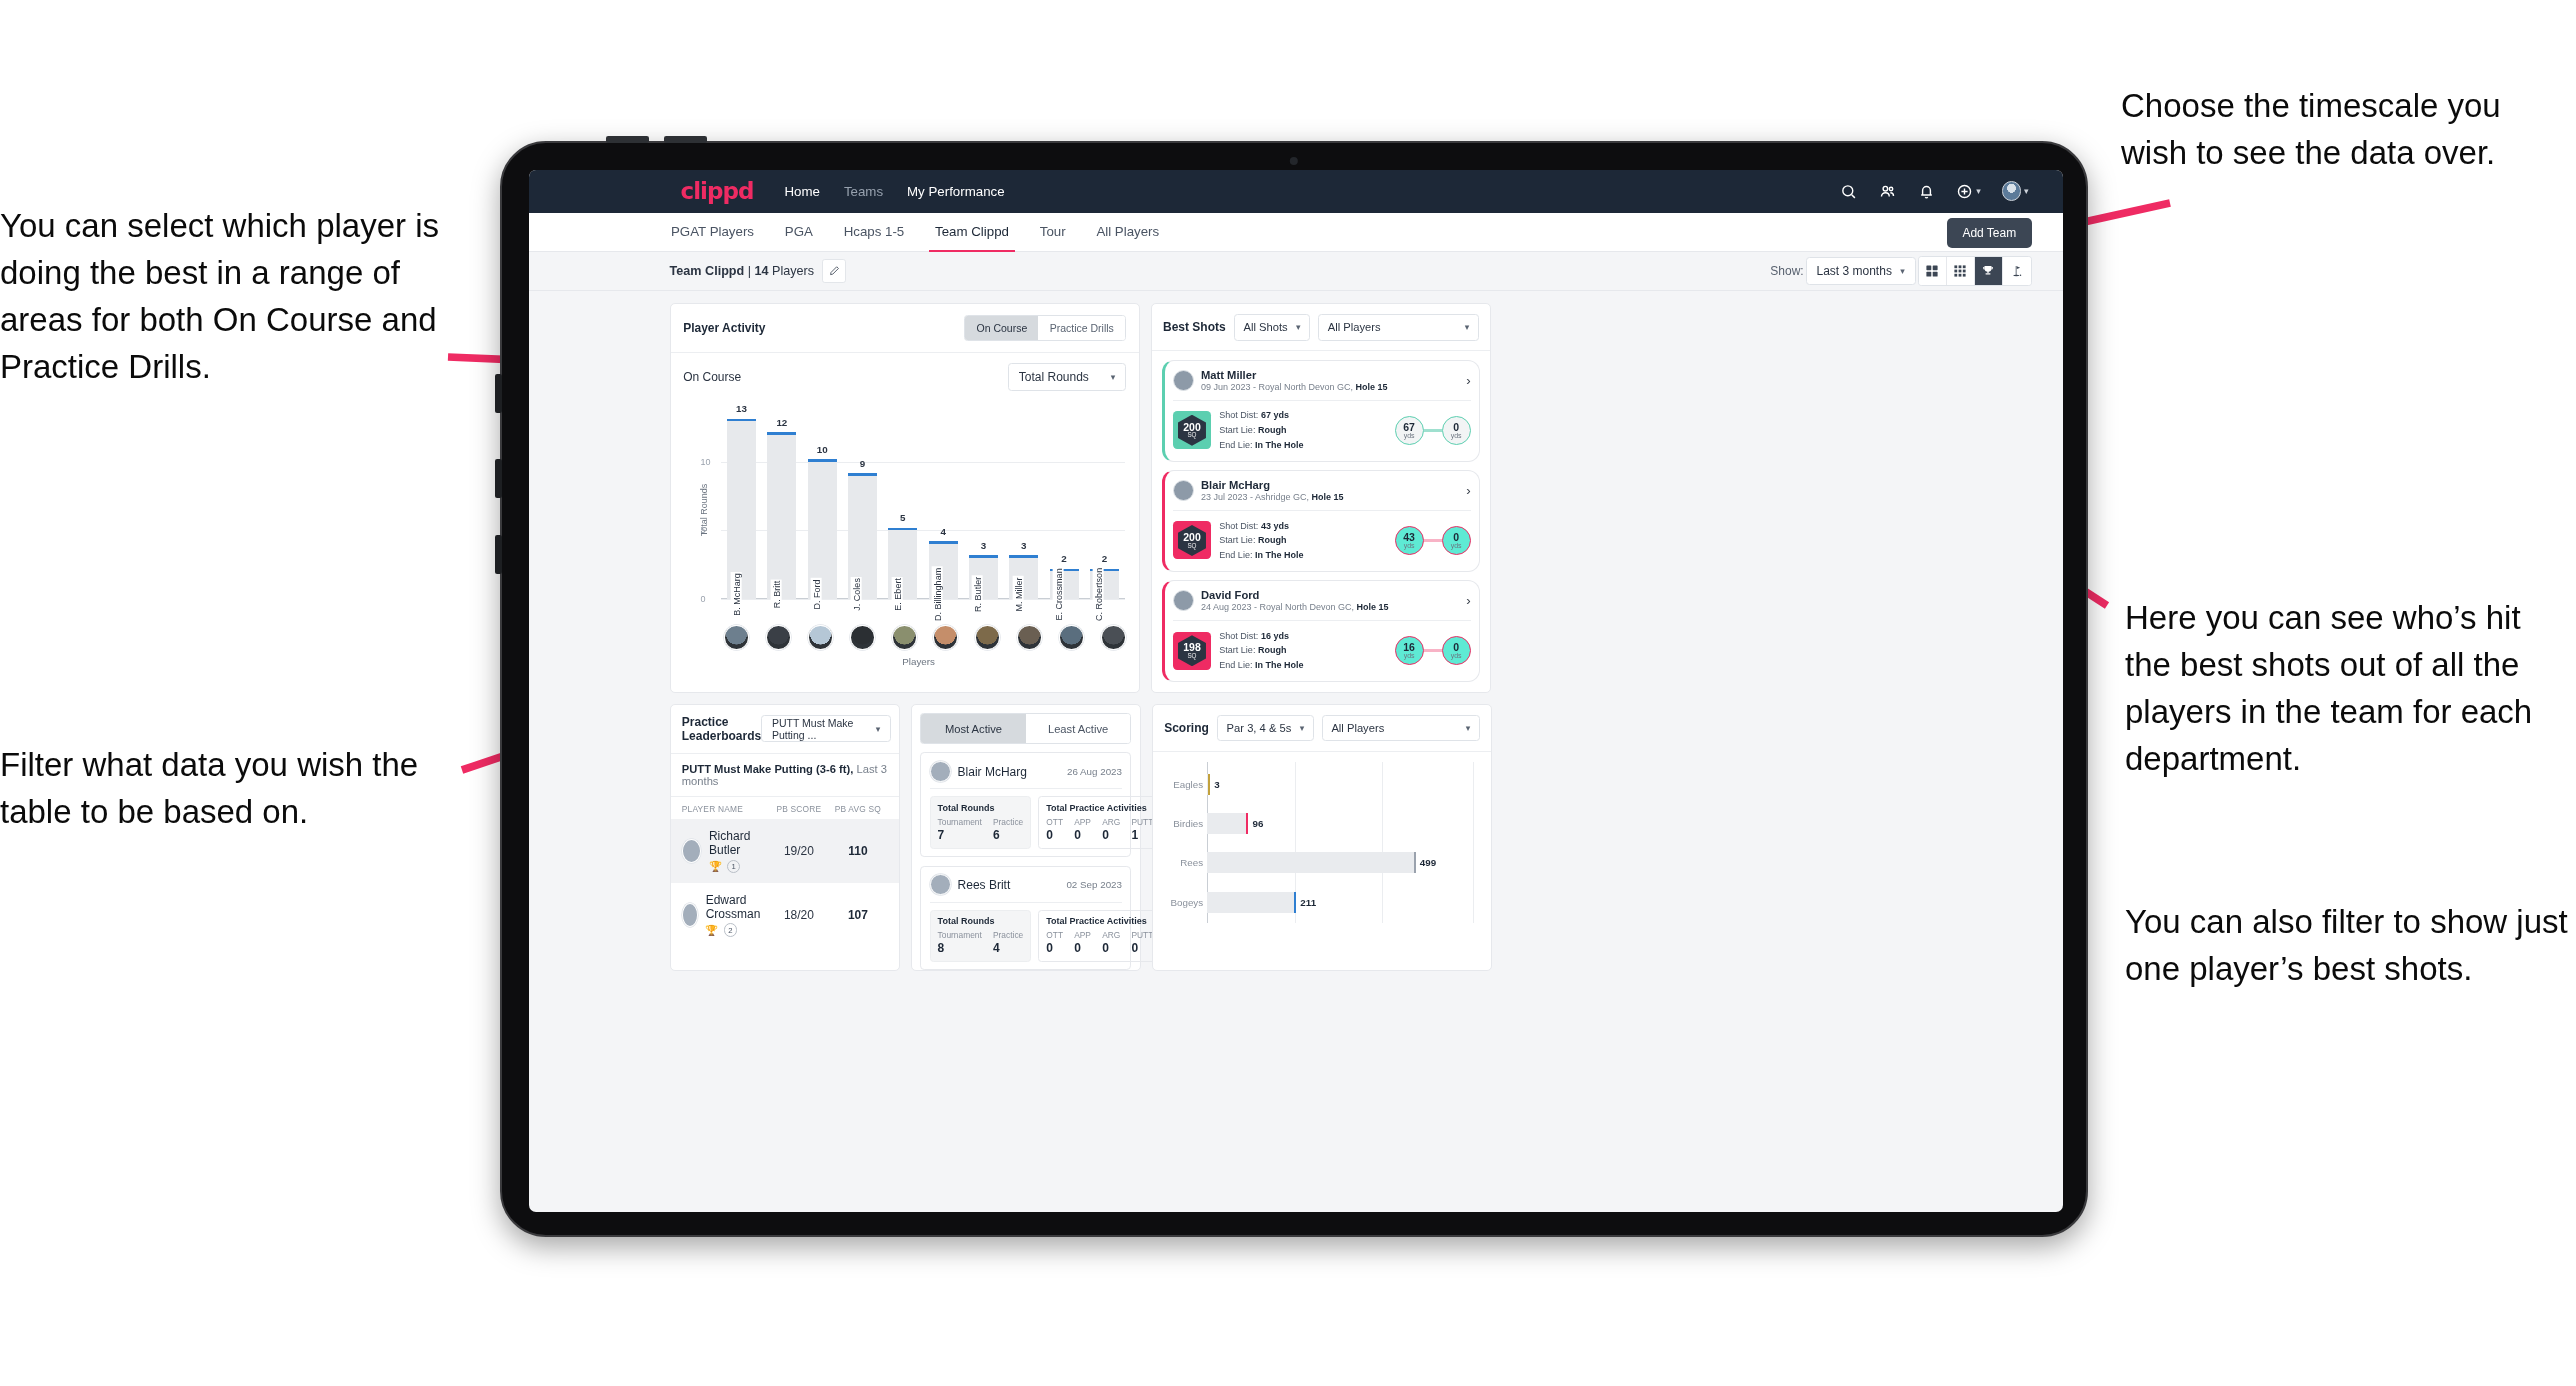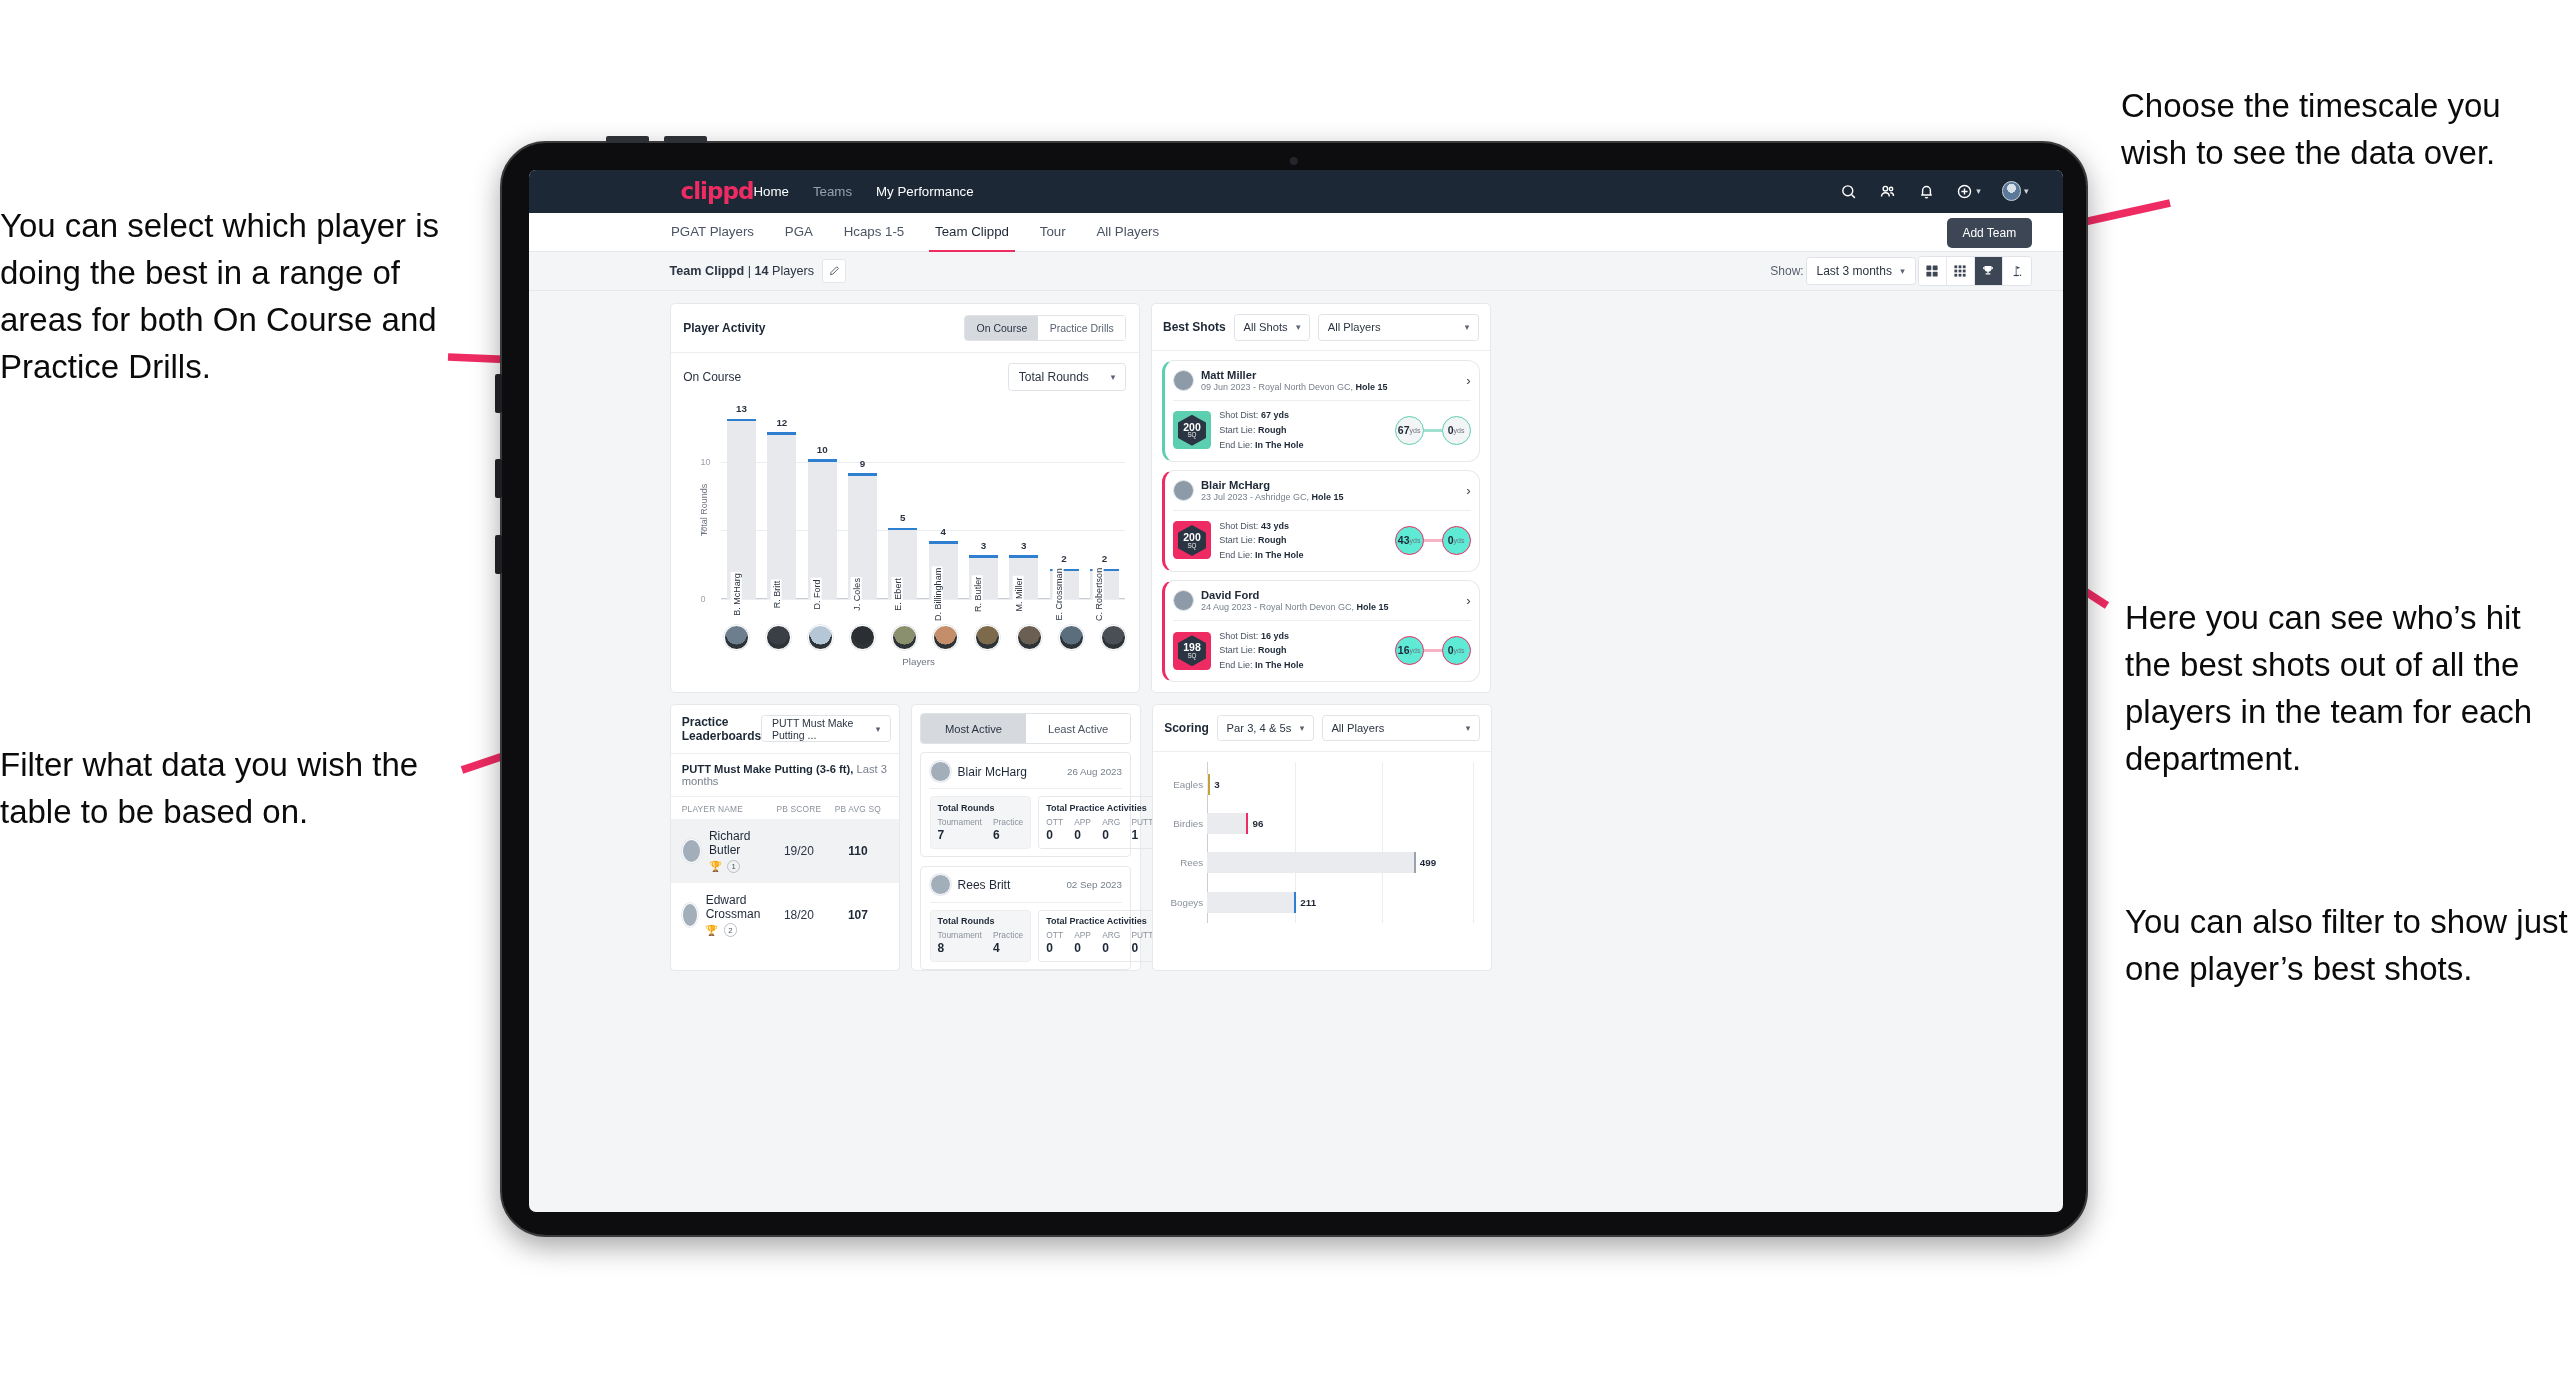--- a/index.html
+++ b/index.html
@@ -60,21 +60,21 @@
   }
 
   
   .topnav {
     height: 43px; background: #1d2837;
     display: flex; align-items: center;
     padding: 0 34px 0 0;
   }
   .logo {
     color: #ef2b63; font-size: 23px; font-weight: 700;
-    letter-spacing: -1px; margin-left: 152px; 
+    letter-spacing: -1px; margin-left: 152px; margin-right: 31px;
     font-family: "DejaVu Sans", sans-serif;
   }
   .nav-link { color:#ffffff; font-size:13.3px; margin-right:24px; cursor:pointer; }
   .nav-link.dim { color:#97a1ae; }
   .nav-right { margin-left:auto; display:flex; align-items:center; gap:21px; }
   .nav-ico { width:18px; height:18px; display:flex; align-items:center; justify-content:center; }
   .nav-ico svg { width:17px; height:17px; }
   .caret { color:#cdd3da; font-size:9px; margin-left:2.8px; }
   .avatar-sm {
     width:19.6px;height:19.6px;border-radius:50%;
@@ -206,21 +206,21 @@
     clip-path: polygon(50% 0,100% 25%,100% 75%,50% 100%,0 75%,0 25%);
     display:flex;flex-direction:column;align-items:center;justify-content:center;
     color:#fff;line-height:1;
   }
   .hex .n{ font-size:10.5px; font-weight:700;}
   .hex .u{ font-size:6.3px; opacity:.92;}
   .shot-lines{ font-size:9px; color:#4a5463; line-height:1.62;}
   .shot-lines b{ color:#1d2837;}
   .dumb{ margin-left:auto; display:flex; align-items:center;}
   .circ{
-    width:29px;height:29px;border-radius:50%;display:flex;flex-direction:row;
+    width:29px;height:29px;border-radius:50%;display:flex;flex-direction:column;
     align-items:center;justify-content:center;line-height:1; background:#f2f4f5;
   }
   .circ.teal{ border:1.4px solid #5ccfb0;}
   .circ.pink{ border:1.4px solid #ef2b63; background:#5eead4;}
   .circ .n{ font-size:10.5px; font-weight:700; color:#1d2837;}
   .circ .u{ font-size:7px; color:#6c7581;}
   .link{ width:18px;height:3.5px;}
   .link.teal{ background:#9fe0cf;}
   .link.pink{ background:#f8b3c6;}
 

